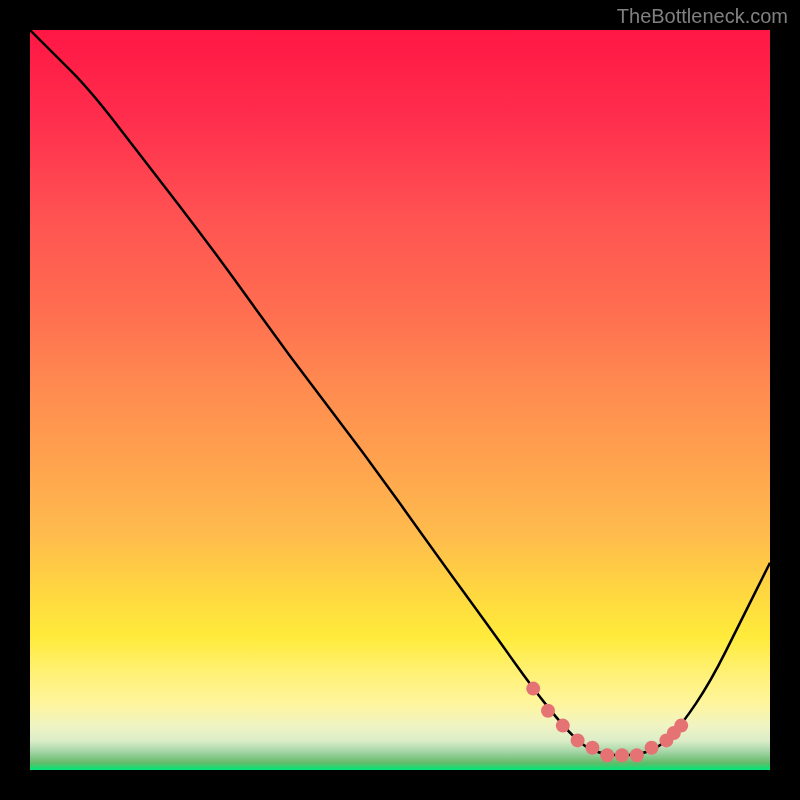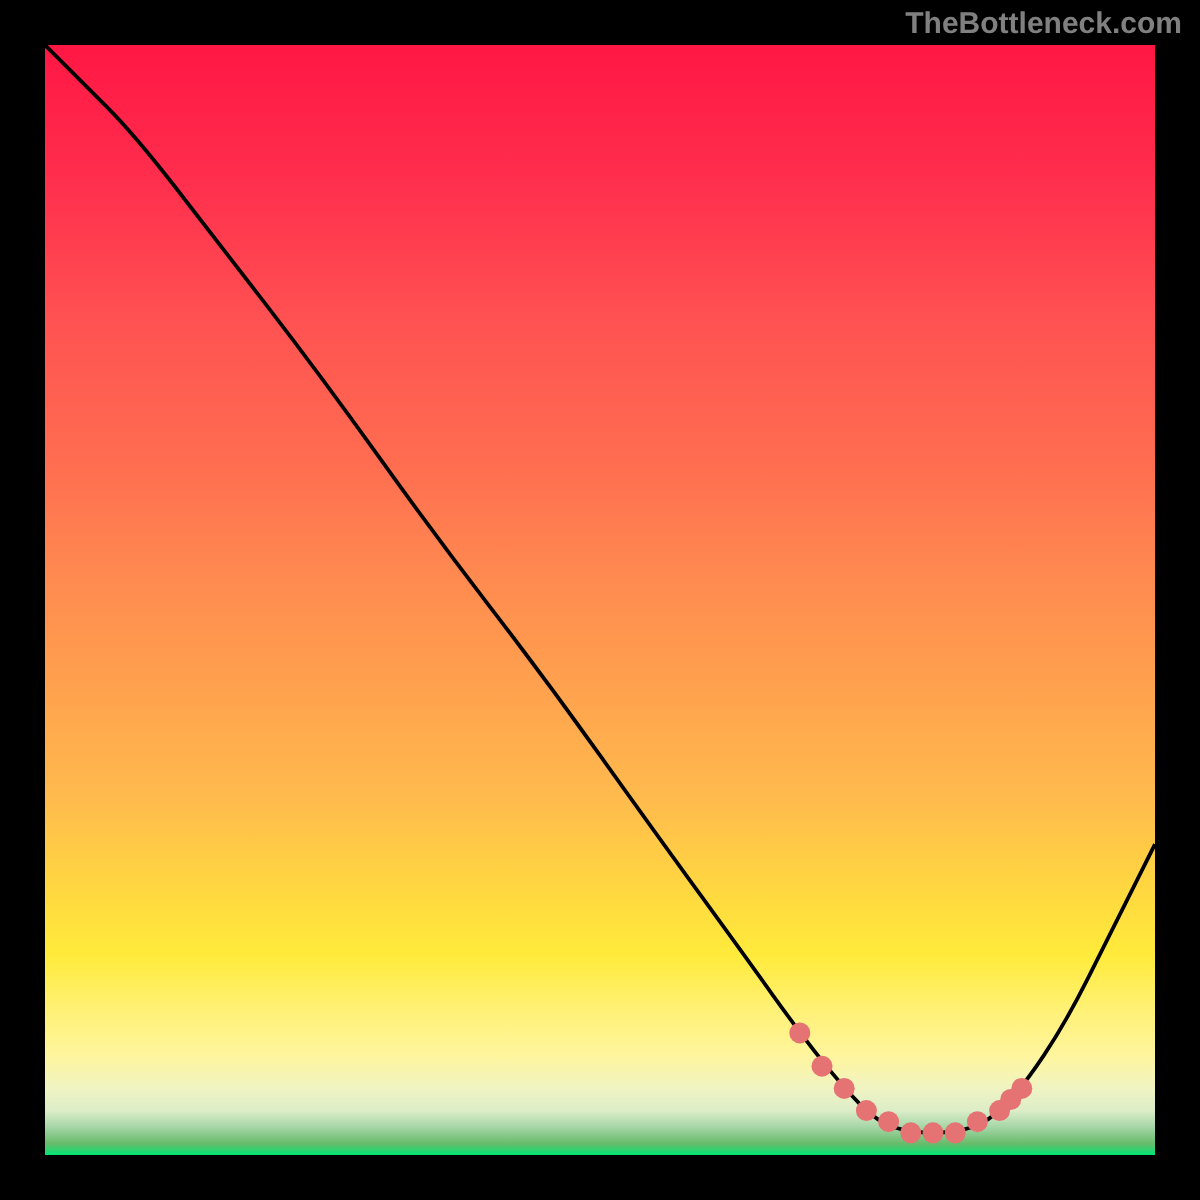--- a/index.html
+++ b/index.html
@@ -13,21 +13,21 @@
       background: #000;
       position: relative;
       font-family: Arial, sans-serif;
     }
     .watermark {
       position: absolute;
       top: 5px;
       right: 12px;
       color: #808080;
       font-size: 20px;
-      font-weight: bold;
+      font-weight: normal;
       z-index: 10;
     }
     .plot-area {
       position: absolute;
       top: 30px;
       left: 30px;
       width: 740px;
       height: 740px;
     }
     .gradient-bg {

